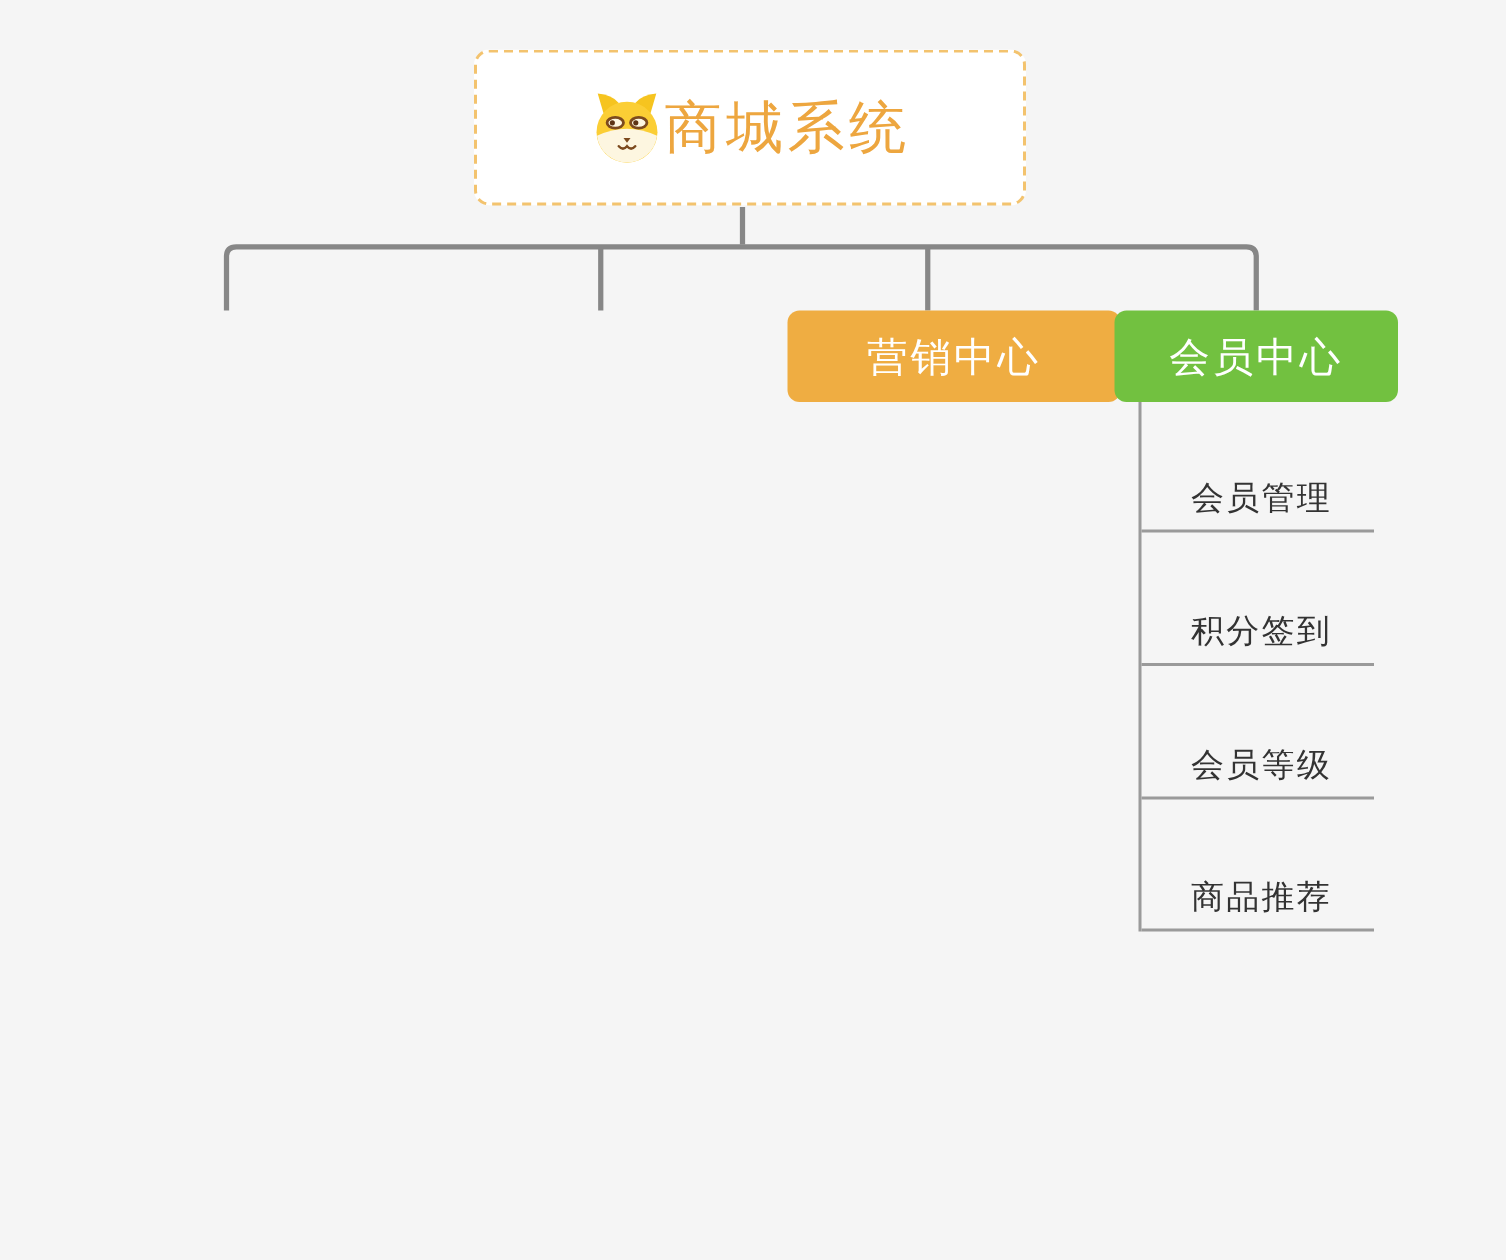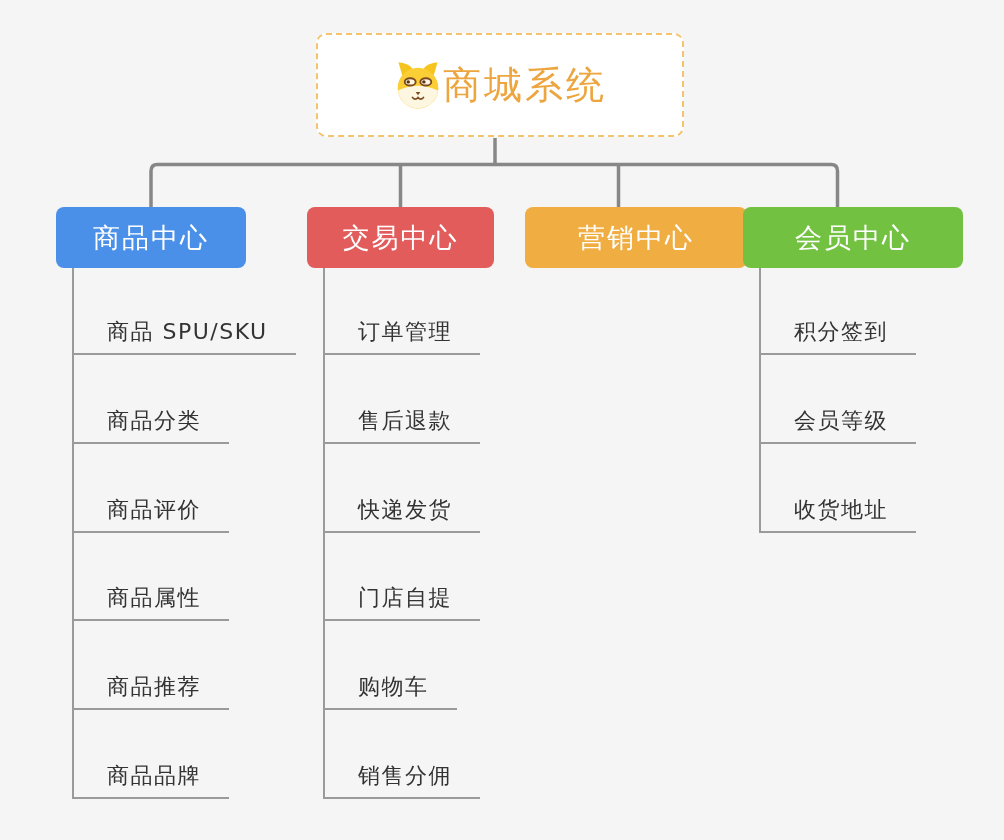--- a/index.html
+++ b/index.html
@@ -29,21 +29,21 @@
   }
   .root-title {
     font-size: 38px; letter-spacing: 3px; color: var(--root-text); white-space: nowrap;
   }
   .dog { width: 50px; height: 50px; display: inline-flex; }
 
   .branch { position: absolute; top: 207px; }
   .branch-0 { left: 56px; }   .branch-0 .branch-box { width: 190px; }
   .branch-1 { left: 307px; }  .branch-1 .branch-box { width: 187px; }
   .branch-2 { left: 525px; }  .branch-2 .branch-box { width: 222px; }
-  .branch-3 { left: 743px; }  .branch-3 .branch-box { width: 220px; text-align: right; }
+  .branch-3 { left: 743px; }  .branch-3 .branch-box { width: 189px; text-align: right; }
 
   .branch-box {
     height: 61px; border-radius: 8px;
     display: flex; align-items: center; justify-content: center;
     color: #ffffff; font-size: 27px; letter-spacing: 2px; white-space: nowrap;
   }
   .branch-items {
     margin-left: 16px;
     border-left: 2px solid var(--leaf-line);
     width: fit-content;
@@ -84,80 +84,37 @@
         <ellipse cx="42" cy="28" rx="7" ry="4.6" fill="#fdf6e0" stroke="#7c4a1e" stroke-width="2.4"></ellipse>
         <circle cx="19.5" cy="28" r="2.2" fill="#5d3314"></circle>
         <circle cx="39.5" cy="28" r="2.2" fill="#5d3314"></circle>
         <path d="M29 41 h6 l-3 4 z" fill="#7c4a1e"></path>
         <path d="M25 48 Q28.5 52 32 48 Q35.5 52 39 48" stroke="#7c4a1e" stroke-width="2.2" fill="none" stroke-linecap="round"></path>
       </svg>
     </span>
     <span class="root-title">商城系统</span>
   </div>
 
-  <div class="branch branch-0">
-    <div class="branch-box" style="background: rgb(74, 143, 232);">商品中心</div>
-    <div class="branch-items">
-        <div class="leaf">
-          <span>商品 SPU/SKU</span>
-        </div>
-        <div class="leaf">
-          <span>商品分类</span>
-        </div>
-        <div class="leaf">
-          <span>商品评价</span>
-        </div>
-        <div class="leaf">
-          <span>商品属性</span>
-        </div>
-        <div class="leaf">
-          <span>商品推荐</span>
-        </div>
-        <div class="leaf">
-          <span>商品品牌</span>
-        </div>
-      </div>
-  </div>
 
-  <div class="branch branch-1">
-    <div class="branch-box" style="background: rgb(226, 92, 92);">交易中心</div>
-    <div class="branch-items">
-        <div class="leaf">
-          <span>订单管理</span>
-        </div>
-        <div class="leaf">
-          <span>售后退款</span>
-        </div>
-        <div class="leaf">
-          <span>快递发货</span>
-        </div>
-        <div class="leaf">
-          <span>门店自提</span>
-        </div>
-        <div class="leaf">
-          <span>购物车</span>
-        </div>
-        <div class="leaf">
-          <span>销售分佣</span>
-        </div>
-      </div>
-  </div>
 
   <div class="branch branch-2">
     <div class="branch-box" style="background: rgb(239, 173, 66);">营销中心</div>
   </div>
 
   <div class="branch branch-3">
     <div class="branch-box" style="background: rgb(114, 193, 64);">会员中心</div>
     <div class="branch-items">
         <div class="leaf">
+          <span>会员管理</span>
+        </div>
+        <div class="leaf">
           <span>积分签到</span>
         </div>
         <div class="leaf">
           <span>会员等级</span>
         </div>
         <div class="leaf">
-          <span>收货地址</span>
+          <span>商品推荐</span>
         </div>
       </div>
   </div>
 
 </div>
 
 </body></html>

